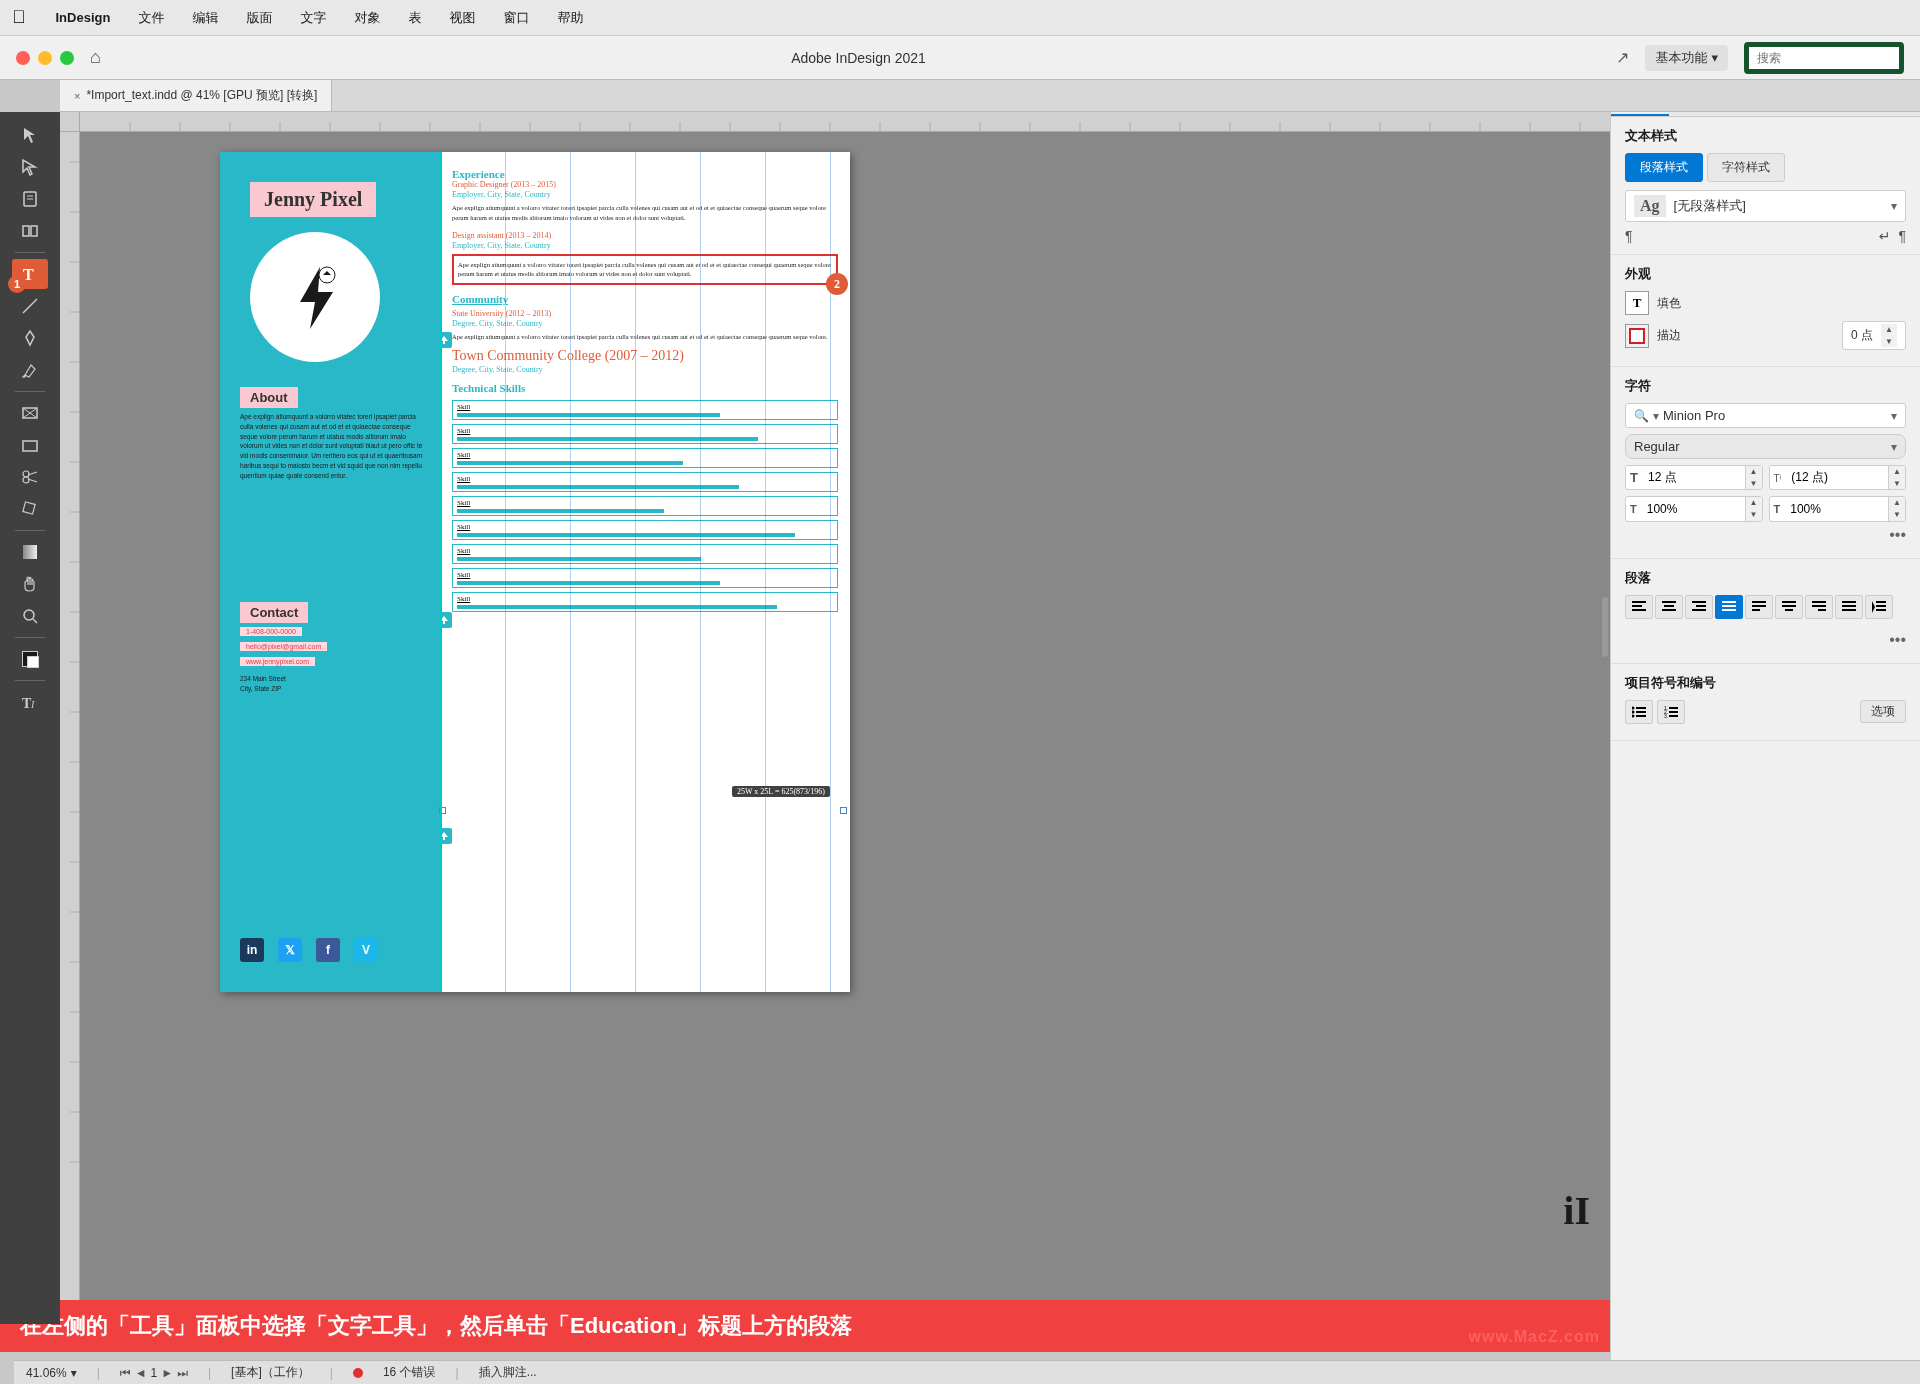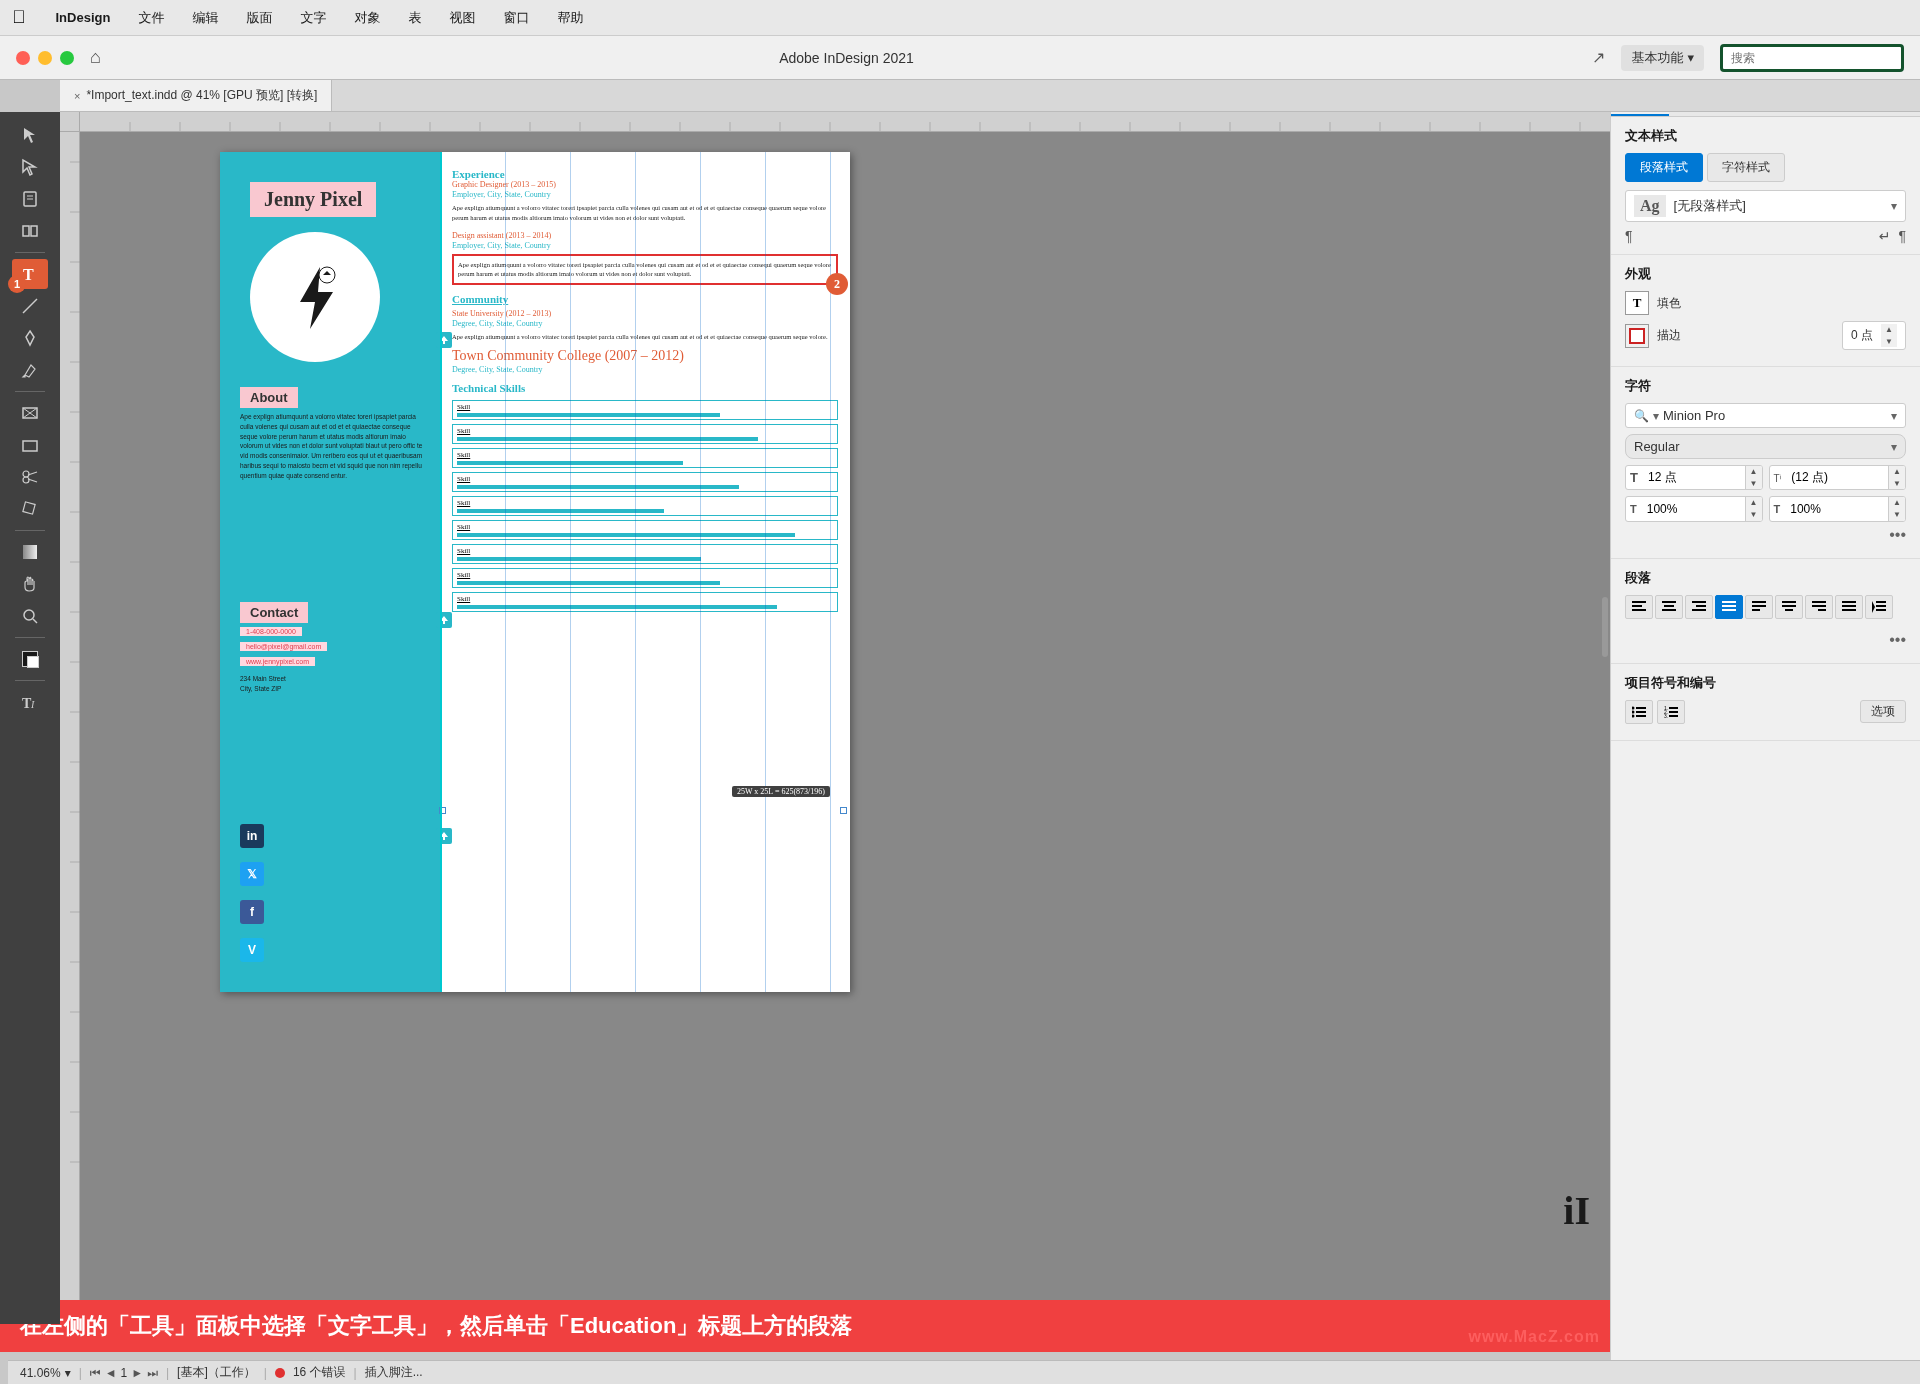--- a/index.html
+++ b/index.html
@@ -83,25 +83,25 @@
       cursor: pointer;
       display: flex;
       align-items: center;
       gap: 4px;
       background: #e0e0e0;
       padding: 4px 10px;
       border-radius: 4px;
     }
     .search-box {
       background: white;
-      border: 3px solid #14532d;
+      border: 5px solid #14532d;
       border-radius: 4px;
       padding: 4px 8px;
       font-size: 12px;
-      width: 184px;
+      width: 160px;
       color: #0369a1;
     }
     .home-icon { font-size: 18px; color: #555; cursor: pointer; margin-left: 8px; }
 
     
     .tabbar {
       position: absolute;
       top: 80px;
       left: 60px;
       right: 0;
@@ -315,21 +315,20 @@
       padding: 1px 6px;
     }
 
     
     .social-icons {
       position: absolute;
       bottom: 30px;
       left: 20px;
       display: flex;
       gap: 14px;
-      flex-direction: column;
     }
     .social-icon {
       width: 24px;
       height: 24px;
       background: #1a3a5c;
       border-radius: 3px;
       display: flex;
       align-items: center;
       justify-content: center;
       color: white;
@@ -580,29 +579,29 @@
       color: #666;
       cursor: pointer;
       text-align: right;
       padding: 4px 0;
     }
 
     
     .statusbar {
       position: absolute;
       bottom: 0;
-      left: 8px;
+      left: 14px;
       right: 0;
       height: 24px;
       background: #e0e0e0;
       border-top: 1px solid #bbb;
       display: flex;
       align-items: center;
       padding: 0 12px;
-      gap: 8px;
+      gap: 20px;
       font-size: 12px;
       color: #333;
       z-index: 96;
     }
     .status-zoom { display: flex; align-items: center; gap: 4px; }
     .status-sep { color: #aaa; }
     .status-dot-red {
       width: 10px; height: 10px;
       border-radius: 50%;
       background: #e03030;

